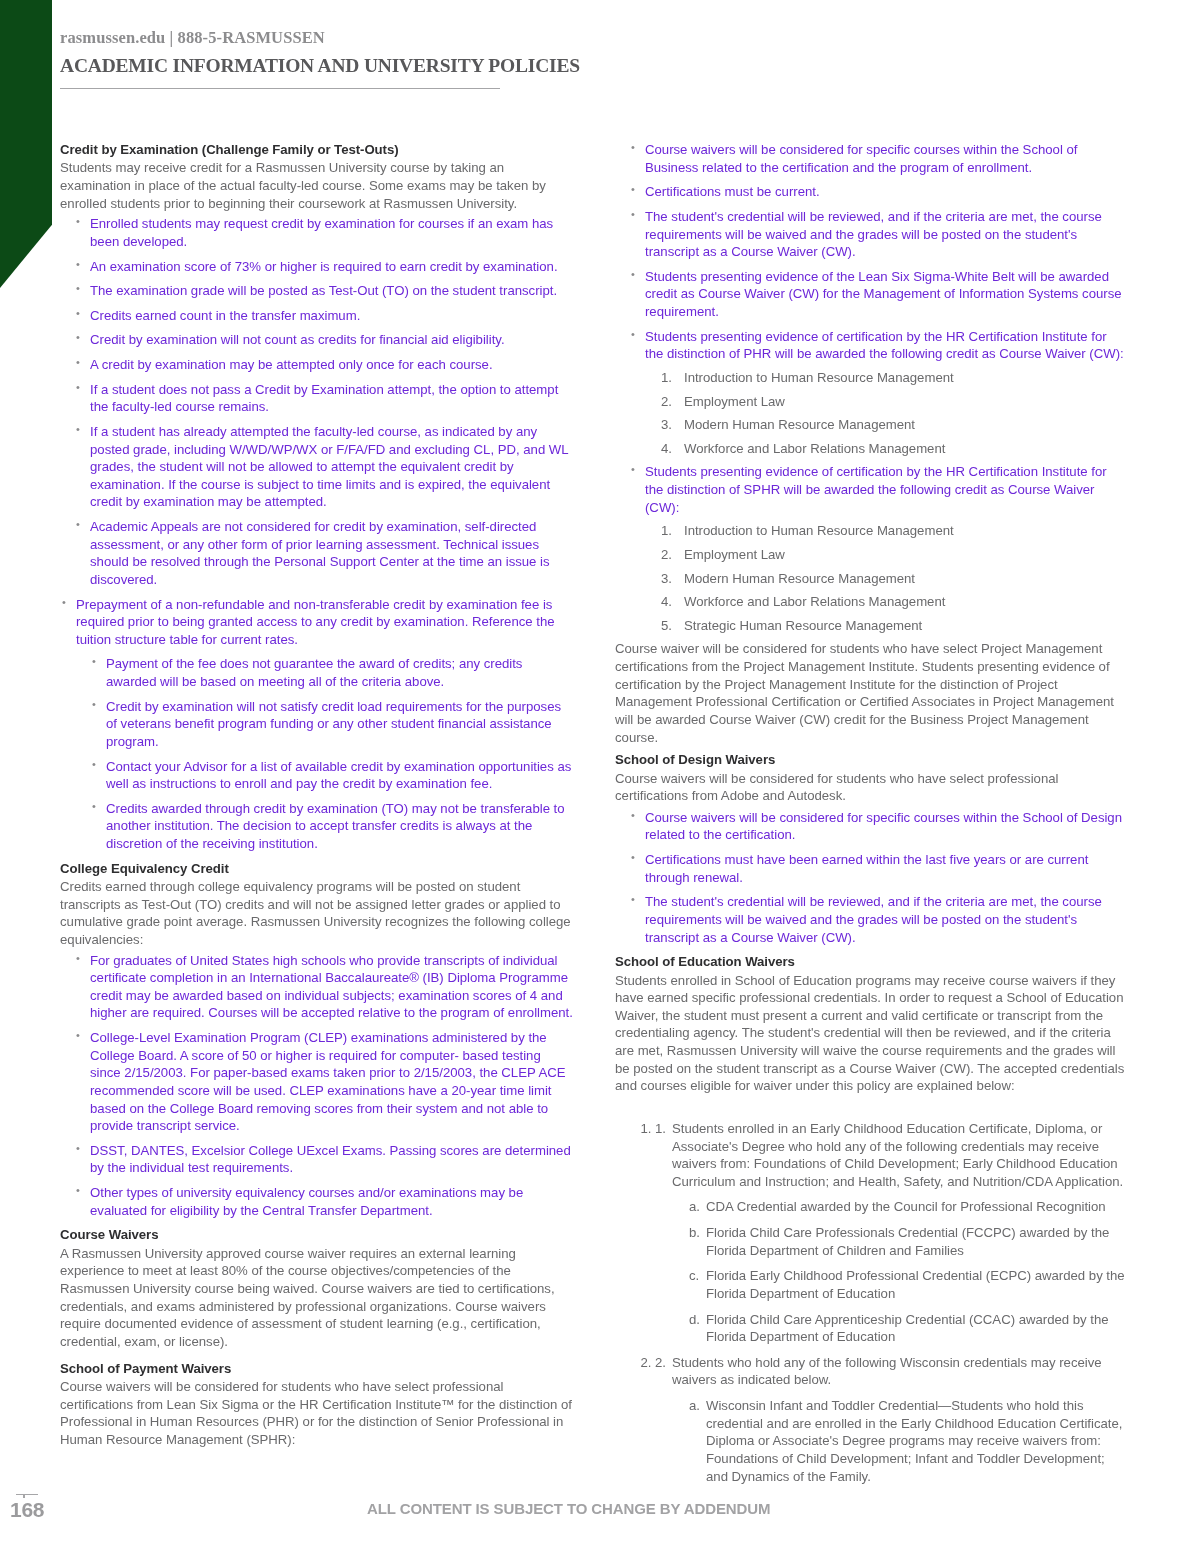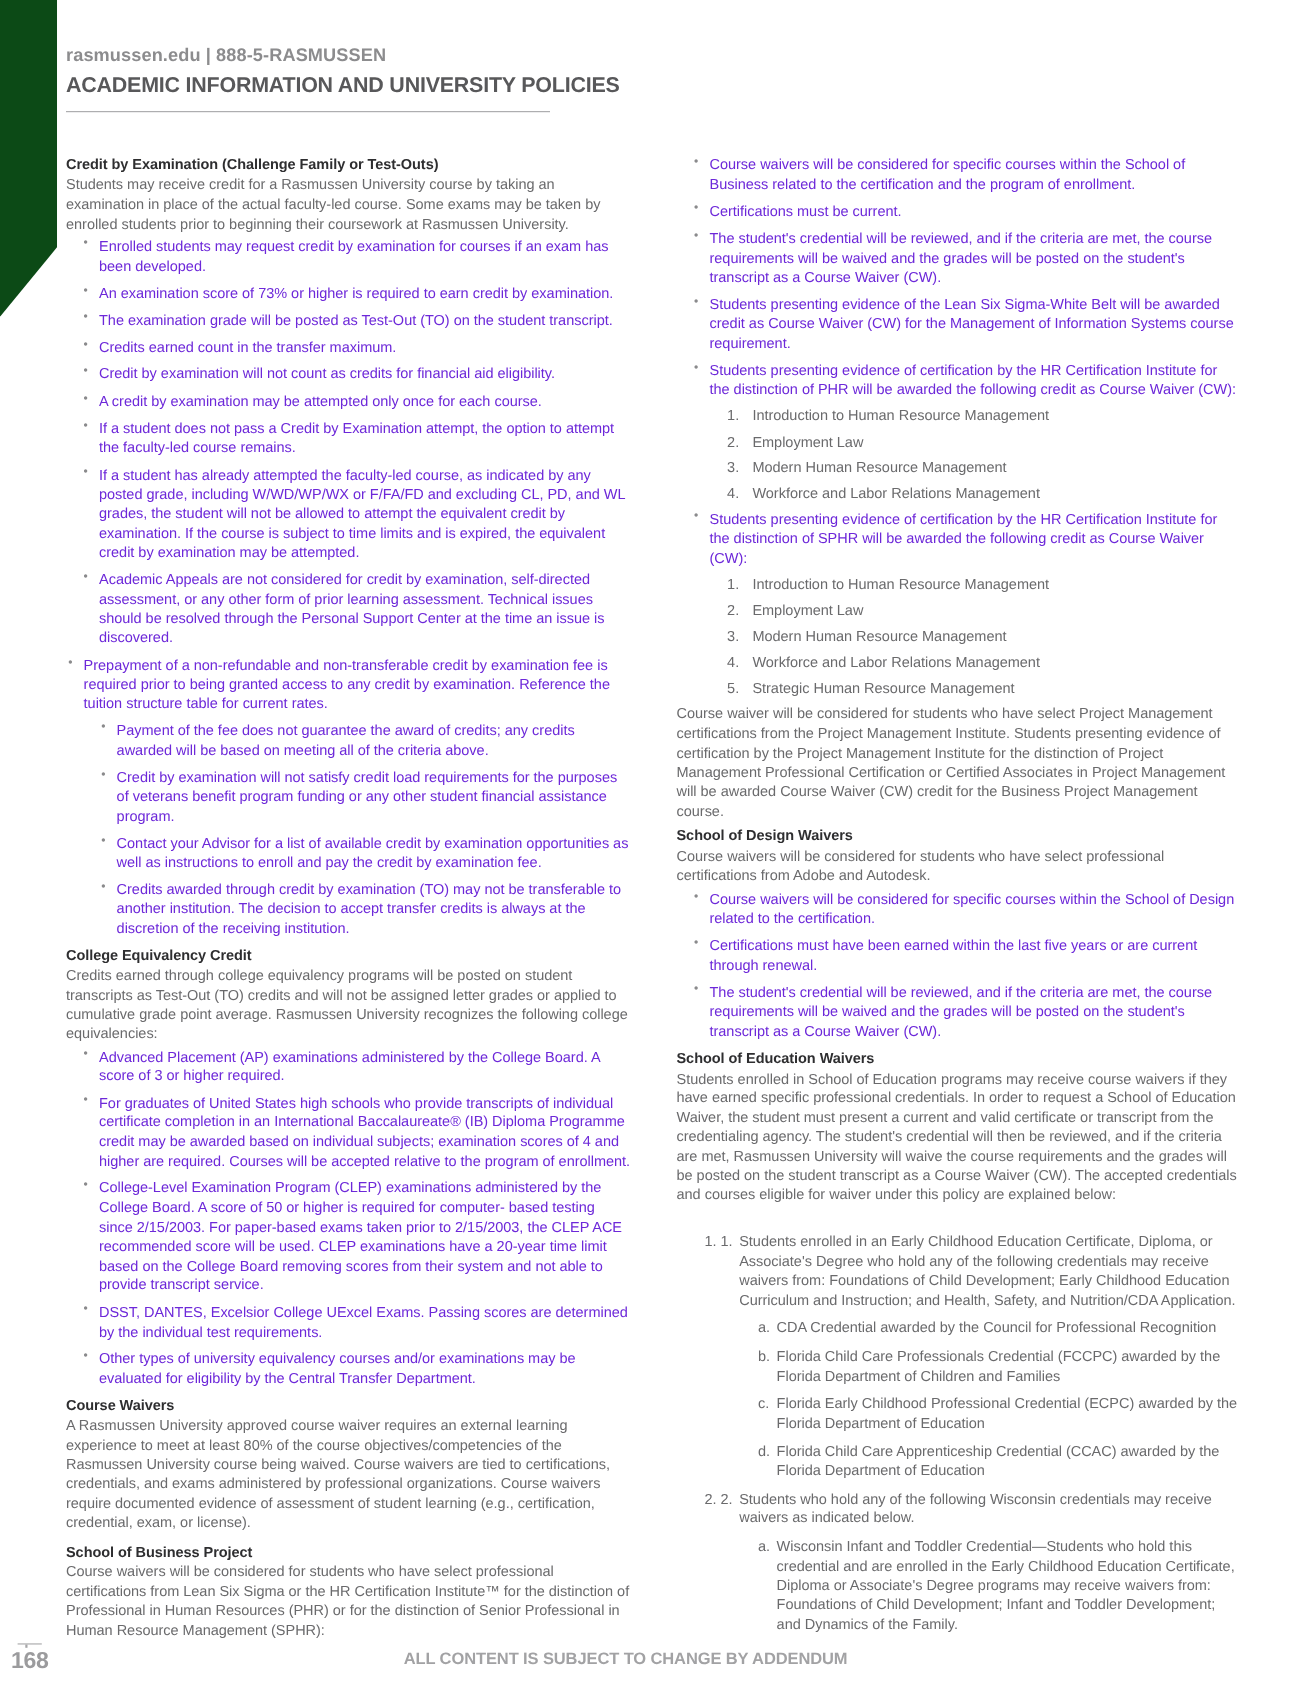--- a/index.html
+++ b/index.html
@@ -18,22 +18,23 @@
     position: absolute;
     left: 0; top: 0;
     width: 52px; height: 288px;
     background: #0c4a16;
     clip-path: polygon(0 0, 100% 0, 100% 78%, 0 100%);
   }
 
   
   .page-header {
     position: absolute;
-    left: 60px; top: 41px;
+    left: 60px; top: 28px;
     width: 1070px;
+    font-family: Liberation Serif, serif;
   }
   .header-url {
     font-size: 16.5px;
     font-weight: 600;
     color: #8c8c8e;
     letter-spacing: .1px;
     white-space: nowrap;
   }
   .header-title {
     font-size: 19.5px;
@@ -221,33 +222,32 @@
       <li>Payment of the fee does not guarantee the award of credits; any credits awarded will be based on meeting all of the criteria above.</li>
       <li>Credit by examination will not satisfy credit load requirements for the purposes of veterans benefit program funding or any other student financial assistance program.</li>
       <li>Contact your Advisor for a list of available credit by examination opportunities as well as instructions to enroll and pay the credit by examination fee.</li>
       <li>Credits awarded through credit by examination (TO) may not be transferable to another institution. The decision to accept transfer credits is always at the discretion of the receiving institution.</li>
     </ul>
 
     <h3 class="sec">College Equivalency Credit</h3>
     <p class="body">Credits earned through college equivalency programs will be posted on student transcripts as Test-Out (TO) credits and will not be assigned letter grades or applied to cumulative grade point average. Rasmussen University recognizes the following college equivalencies:</p>
 
     <ul class="bul ind1" style="margin-top:3px;">
-      <li>Advanced Placement (AP) examinations administered by the College Board. A score of 3 or higher required.</li>
       <li>For graduates of United States high schools who provide transcripts of individual certificate completion in an International Baccalaureate® (IB) Diploma Programme credit may be awarded based on individual subjects; examination scores of 4 and higher are required. Courses will be accepted relative to the program of enrollment.</li>
       <li>College-Level Examination Program (CLEP) examinations administered by the College Board. A score of 50 or higher is required for computer- based testing since 2/15/2003. For paper-based exams taken prior to 2/15/2003, the CLEP ACE recommended score will be used. CLEP examinations have a 20-year time limit based on the College Board removing scores from their system and not able to provide transcript service.</li>
       <li>DSST, DANTES, Excelsior College UExcel Exams. Passing scores are determined by the individual test requirements.</li>
       <li>Other types of university equivalency courses and/or examinations may be evaluated for eligibility by the Central Transfer Department.</li>
     </ul>
 
     <h3 class="sec">Course Waivers</h3>
     <p class="body">A Rasmussen University approved course waiver requires an external learning experience to meet at least 80% of the course objectives/competencies of the Rasmussen University course being waived. Course waivers are tied to certifications, credentials, and exams administered by professional organizations. Course waivers require documented evidence of assessment of student learning (e.g., certification, credential, exam, or license).</p>
 
     <div class="gap-m"></div>
 
-    <h3 class="sec">School of Business Project</h3>
+    <h3 class="sec">School of Payment Waivers</h3>
     <p class="body">Course waivers will be considered for students who have select professional certifications from Lean Six Sigma or  the HR Certification Institute™ for the distinction of Professional in Human Resources (PHR) or for the distinction of Senior Professional in Human Resource Management (SPHR):</p>
   </div>
 
   <div class="col">
 
     <ul class="bul ind1">
       <li>Course waivers will be considered for specific courses within the School of Business related to the certification and the program of enrollment.</li>
       <li>Certifications must be current.</li>
       <li>The student's credential will be reviewed, and if the criteria are met, the course requirements will be waived and the grades will be posted on the student's transcript as a Course Waiver (CW).</li>
       <li>Students presenting evidence of the Lean Six Sigma-White Belt will be awarded credit as Course Waiver (CW) for the Management of Information Systems course requirement.</li>

